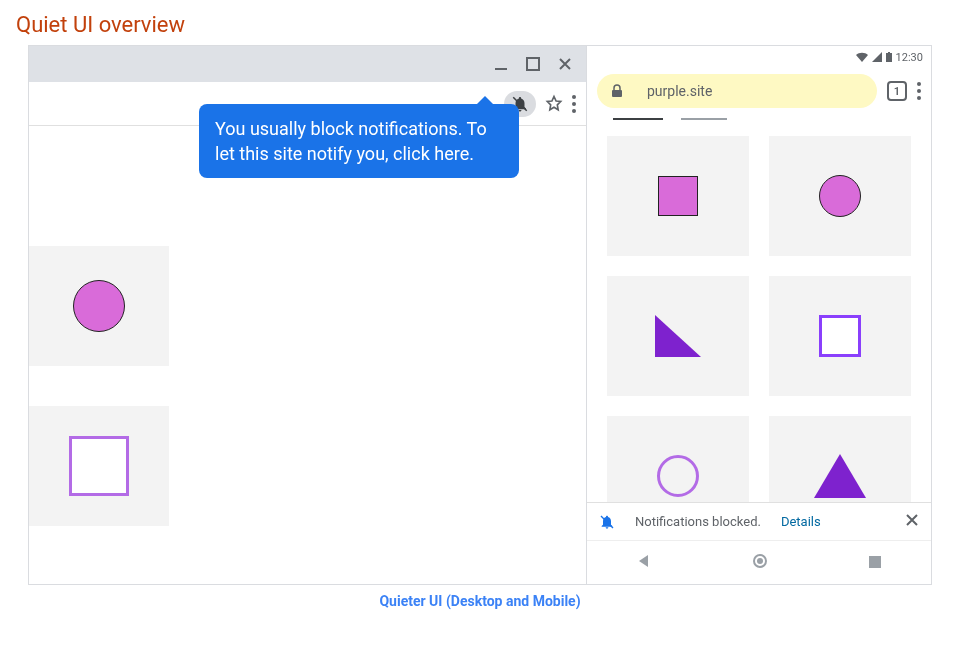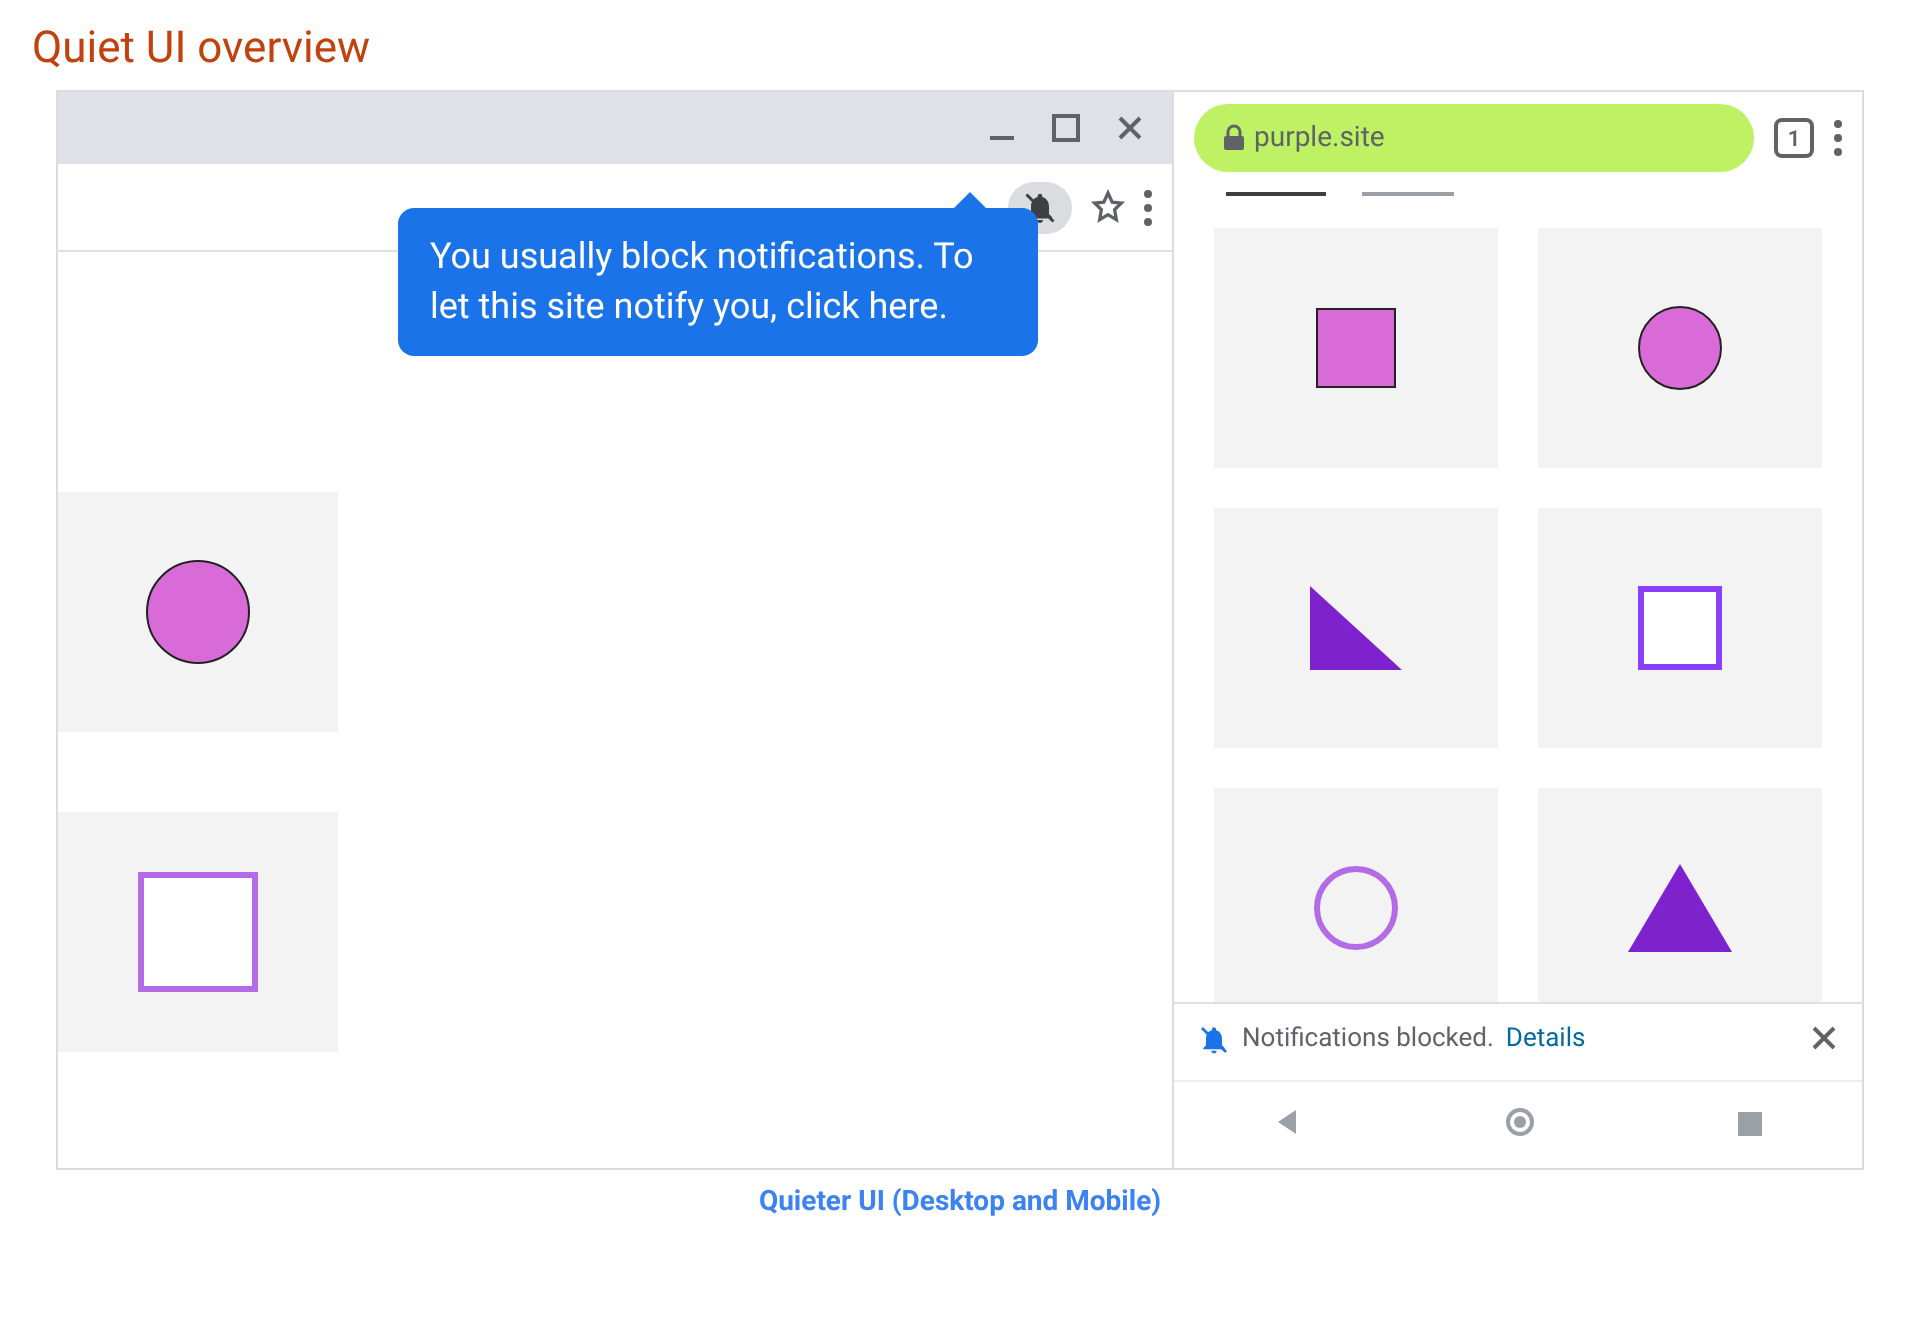--- a/index.html
+++ b/index.html
@@ -127,27 +127,27 @@
     color:#5f6368;
   }
   .omnibox-row {
     display:flex;
     align-items:center;
     gap:10px;
     padding: 6px 10px 10px 10px;
   }
   .omnibox {
     flex:1;
-    background:#bef264;
+    background:#fef9c3;
     border-radius: 18px;
     height: 34px;
     display:flex;
     align-items:center;
     padding: 0 14px;
-    gap: 4px;
+    gap: 24px;
     color:#5f6368;
     font-size:14px;
   }
   .tab-count {
     width:20px; height:20px;
     border:2px solid #5f6368;
     border-radius:4px;
     display:flex; align-items:center; justify-content:center;
     font-size:11px; font-weight:600; color:#5f6368;
   }
@@ -173,23 +173,23 @@
   }
   .mcard {
     background:#f3f3f3;
     height: 120px;
     display:flex; align-items:center; justify-content:center;
   }
 
   .mobile-snackbar {
     border-top:1px solid #e0e0e0;
     display:flex;
-    align-items:flex-start;
+    align-items:center;
     padding: 10px 12px;
-    gap:6px;
+    gap:20px;
     font-size:13px;
     color:#5f6368;
   }
   .mobile-snackbar .details { color:#0369a1; }
   .mobile-snackbar .spacer { flex:1; }
 
   .navbar {
     height: 44px;
     display:flex;
     justify-content:space-around;
@@ -266,20 +266,33 @@
         <div class="card">
           <div class="shape-square-outline"></div>
         </div>
       </div>
     </div>
 
     <div class="tooltip">You usually block notifications. To let this site notify you, click here.</div>
   </div>
 
   <div class="mobile">
+    <div class="statusbar">
+      <svg width="12" height="10" viewBox="0 0 12 10">
+          <path fill="#5f6368" d="M6 10L0 3c3-3 9-3 12 0z"></path>
+        </svg>
+      <svg width="10" height="10" viewBox="0 0 10 10">
+          <path fill="#5f6368" d="M0 10h10V0z"></path>
+        </svg>
+      <svg width="6" height="10" viewBox="0 0 6 10">
+          <rect x="0" y="1" width="6" height="9" fill="#5f6368"></rect>
+          <rect x="2" y="0" width="2" height="1" fill="#5f6368"></rect>
+        </svg>
+      <span>12:30</span>
+    </div>
 
     <div class="omnibox-row">
       <div class="omnibox">
         <svg width="12" height="14" viewBox="0 0 12 14">
             <rect x="1" y="6" width="10" height="7" rx="1" fill="#5f6368"></rect>
             <path d="M3 6V4a3 3 0 016 0v2" fill="none" stroke="#5f6368" stroke-width="1.5"></path>
           </svg>
         <span>purple.site</span>
       </div>
       <div class="tab-count">1</div>

